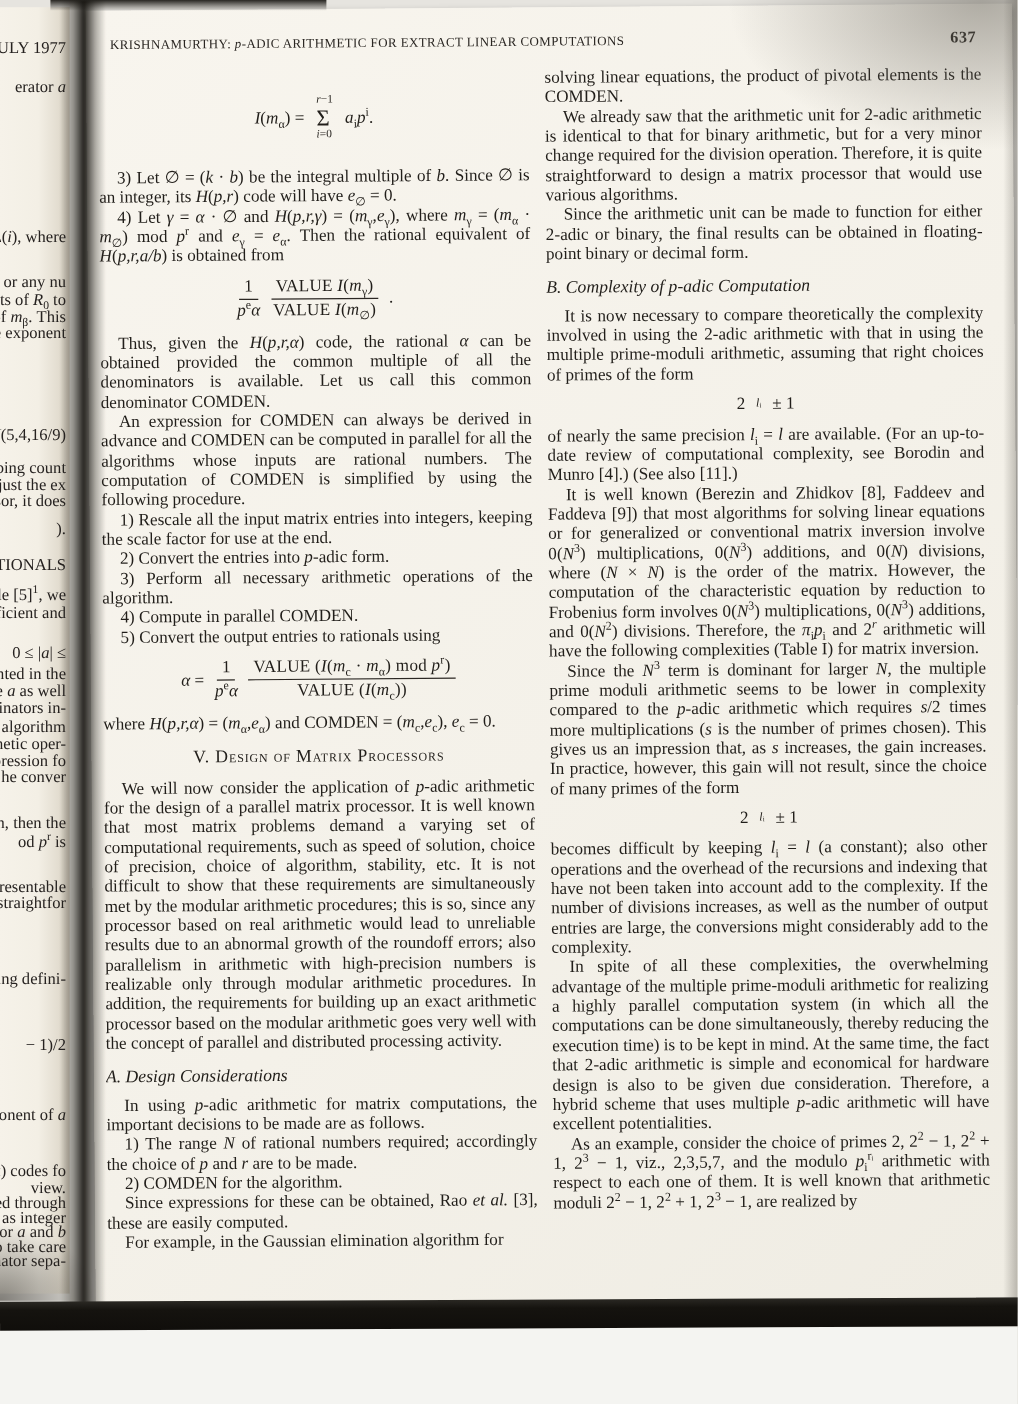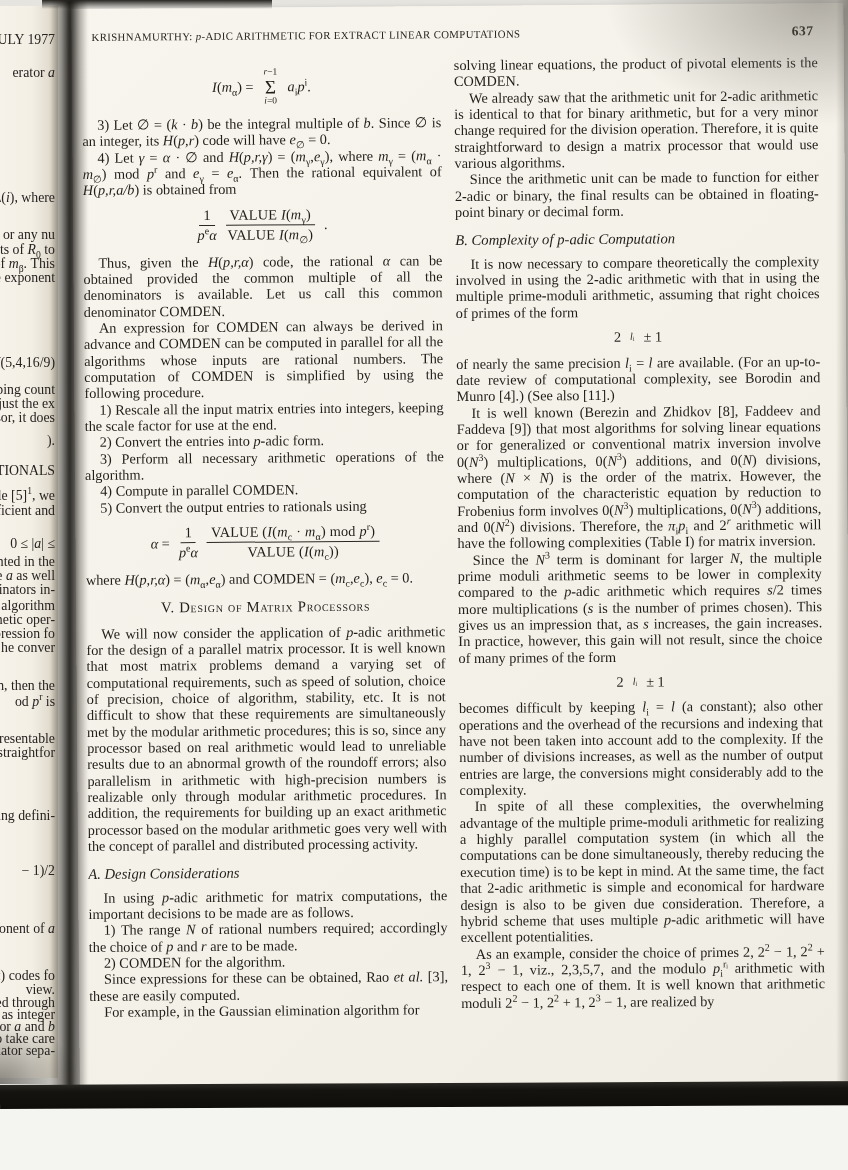--- a/index.html
+++ b/index.html
@@ -44,21 +44,21 @@
   .runhead{display:flex;justify-content:space-between;align-items:baseline;padding-left:10px;}
   .runhead .title{font-size:10.8px;letter-spacing:0.35px;color:#2a2622;}
   .runhead .folio{font-weight:bold;font-size:13.5px;letter-spacing:0.5px;padding-right:4px;}
   .columns{display:flex;gap:13px;margin-top:15px;height:1004px;overflow:hidden;
     font-size:14.3px;line-height:16.35px;}
   .colL{width:359px;}
   .colR{width:364px;}
   p.para{margin:0;text-align:justify;text-indent:15px;}
   p.noindent{text-indent:0;}
   .eq{display:flex;justify-content:center;align-items:center;gap:9px;margin:9px 0;text-indent:0;}
-  .sigma-stack{display:inline-flex;flex-direction:column;align-items:center;line-height:1;margin:0 1px;}
+  .sigma-stack{display:inline-flex;flex-direction:column;line-height:1;margin:12px 1px;}
   .sigma-stack .lim{font-size:9.5px;line-height:1.05;}
   .sigma-stack .sigma{font-size:19px;line-height:1;}
   .frac{display:inline-flex;flex-direction:column;align-items:center;line-height:1.22;}
   .frac .num{border-bottom:1.2px solid #2b2723;padding:0 4px 1px;}
   .frac .den{padding-top:1px;}
   .valuecap{letter-spacing:0.2px;}
   sub,sup{font-size:0.7em;line-height:0;}
   .sec-head{text-align:center;font-variant:small-caps;letter-spacing:0.7px;margin:12px 0 9px;text-indent:0;font-size:14.8px;}
   .sub-head{font-style:italic;margin:12px 0 7px;text-indent:0;font-size:14.7px;}
 </style>

